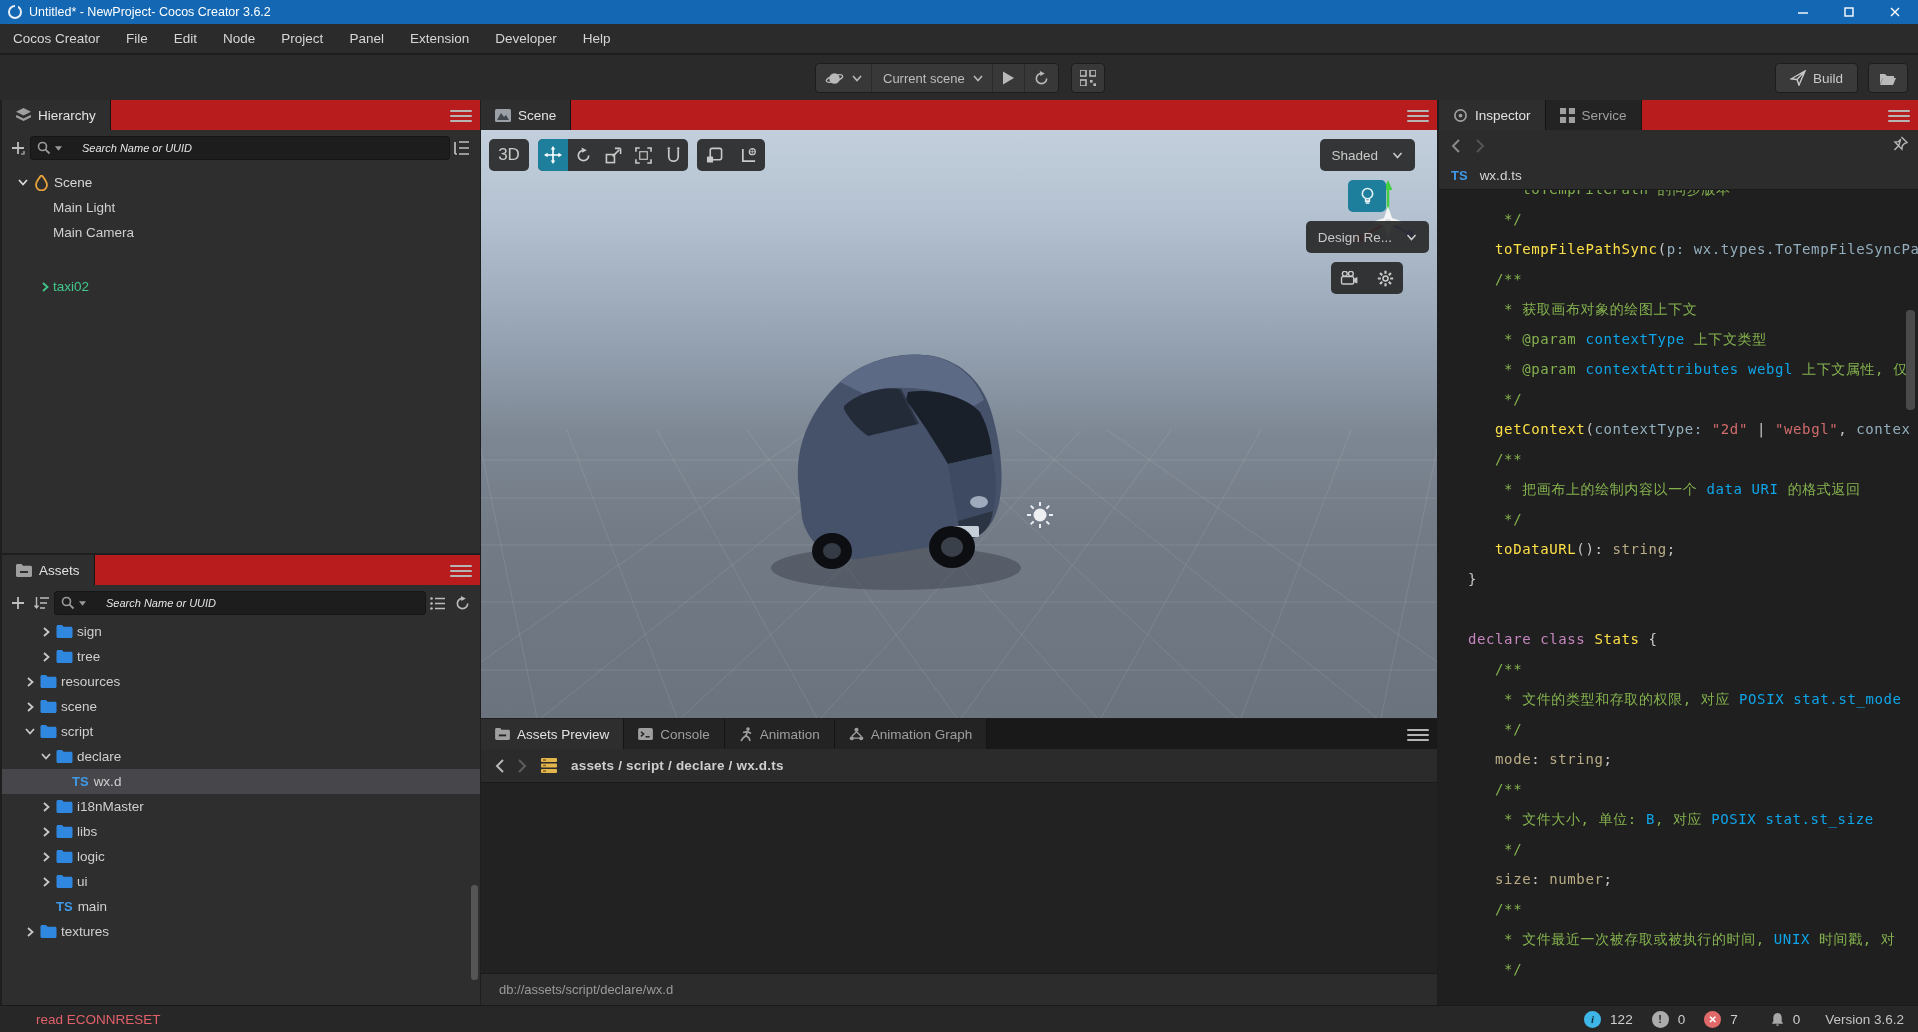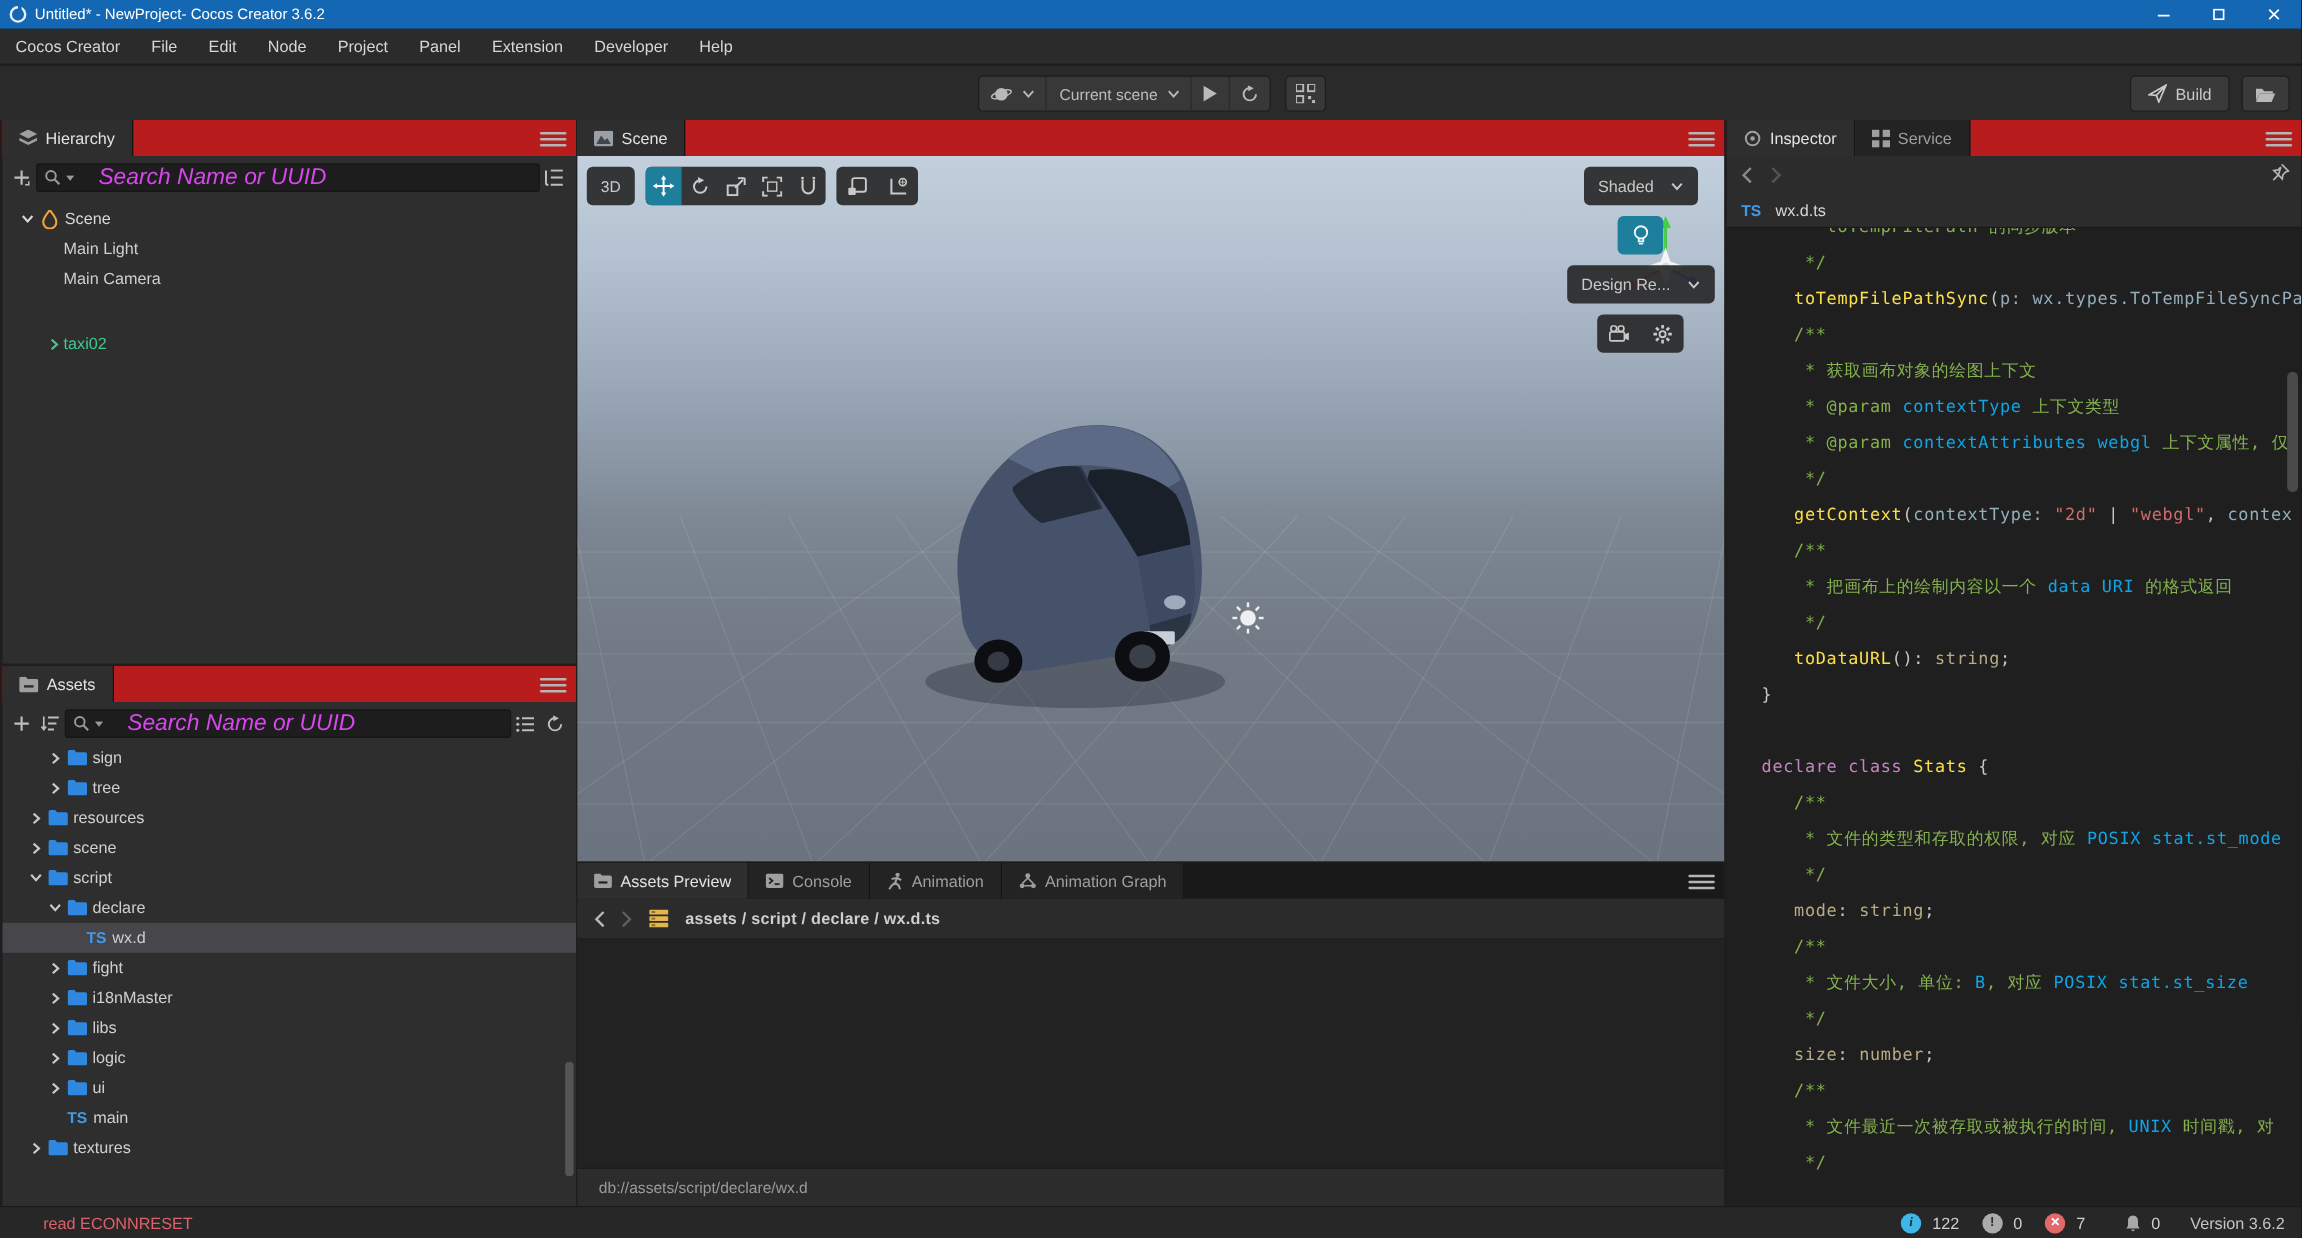--- a/index.html
+++ b/index.html
@@ -45,21 +45,21 @@
   .tabstrip { position:absolute; left:0; top:0; right:0; height:30px; background:#b91c1c; display:flex; }
   .tab { height:30px; display:flex; align-items:center; gap:7px; padding:0 14px;
     color:#9f9f9f; font-size:13.5px; background:#232323; border-right:1px solid #141414; }
   .tab.active { background:#2e2e2e; color:#e2e2e2; }
   .hamburger { position:absolute; right:8px; top:7px; width:22px; height:16px; color:#b5b5b5; }
   .hamburger div { height:2.5px; background:#b5b5b5; margin:2.6px 0; border-radius:1px; }
 
   .searchrow { position:absolute; left:0; right:0; height:32px; display:flex; align-items:center; }
   .searchbox { flex:1; height:24px; background:#1d1d1d; border:1px solid #161616; border-radius:3px;
     display:flex; align-items:center; padding:0 6px; gap:4px; }
-  .placeholder { color:#d946ef; font-style:italic; font-size:19px; }
+  .placeholder { color:#e5e5e5; font-style:italic; font-size:11px; }
 
   .treerow { height:25px; display:flex; align-items:center; font-size:13.5px; color:#cfcfcf; }
   .treerow.selected { background:#47474b; }
   .chev { width:16px; display:flex; justify-content:center; }
   .tree-ico { width:20px; display:flex; justify-content:center; margin-right:3px; }
   .ts-badge { color:#3f9ae8; font-weight:bold; font-size:13px; letter-spacing:0; margin-right:5px; }
 
   
   #hierarchy { left:2px; top:100px; width:478px; height:453px; }
   #hierarchy .searchrow { top:32px; padding:0 6px 0 4px; }
@@ -70,21 +70,21 @@
   .mini-btn { width:24px; display:flex; justify-content:center; color:#bdbdbd; }
   .assets-scroll { position:absolute; right:2px; top:330px; width:7px; height:95px; background:#555; border-radius:3px; }
 
   
   #scene-panel { left:481px; top:100px; width:956px; height:618px; background:#1e1e1e; }
   .viewport { position:absolute; left:0; top:30px; width:956px; height:588px;
     background:linear-gradient(180deg,#c3cfdc 0%,#b4c2d1 14%,#9dabbb 30%,#8995a3 44%,#7d8793 52%,#727b86 68%,#6b737e 100%); }
   .scene-toolbar { position:absolute; left:8px; top:9px; display:flex; align-items:center; gap:9px; }
   .sbtn { height:32px; background:#333a;; background:rgba(40,40,40,.92); border-radius:5px;
     display:flex; align-items:center; justify-content:center; color:#c9c9c9; }
-  .sbtn.single { width:40px; font-size:13px; }
+  .sbtn.single { width:40px; font-size:17px; }
   .tool-group { display:flex; background:rgba(40,40,40,.92); border-radius:5px; overflow:hidden; }
   .tool { width:30px; height:32px; display:flex; align-items:center; justify-content:center; }
   .tool.selected { background:#1d7f9c; }
   .scene-right { position:absolute; right:8px; top:9px; display:flex; align-items:center; gap:9px;flex-direction:column; }
   .sdrop { height:32px; background:rgba(40,40,40,.92); border-radius:5px; display:flex;
     align-items:center; gap:14px; padding:0 12px; color:#c9c9c9; font-size:13.5px; }
   .bulb-btn { width:38px; height:32px; background:#1d7f9c; border-radius:5px; display:flex; align-items:center; justify-content:center; }
 
   
   #bottom-panel { left:481px; top:719px; width:956px; height:286px; background:#222; }
@@ -423,33 +423,20 @@
             <svg width="17" height="13" viewBox="0 0 16 13">
               <path d="M0,1.5 C0,0.7 0.7,0 1.5,0 L5.5,0 L7,1.8 L14.5,1.8 C15.3,1.8 16,2.5 16,3.3 L16,11.5 C16,12.3 15.3,13 14.5,13 L1.5,13 C0.7,13 0,12.3 0,11.5 Z" fill="#2f87e0"></path>
             </svg>
           </span>
           <span>declare</span>
         </div>
         <div class="treerow selected" style="padding-left:52px">
            <span class="chev" style="width:18px"></span>
           <span class="ts-badge">TS</span>
           <span>wx.d</span>
-        </div>
-        <div class="treerow " style="padding-left:36px">
-           <span class="chev">
-            <svg width="7" height="10" viewBox="0 0 7 10">
-              <polyline points="1,1 5.5,5 1,9" fill="none" stroke="#c9c9c9" stroke-width="1.8"></polyline>
-            </svg>
-          </span>
-          <span class="tree-ico">
-            <svg width="17" height="13" viewBox="0 0 16 13">
-              <path d="M0,1.5 C0,0.7 0.7,0 1.5,0 L5.5,0 L7,1.8 L14.5,1.8 C15.3,1.8 16,2.5 16,3.3 L16,11.5 C16,12.3 15.3,13 14.5,13 L1.5,13 C0.7,13 0,12.3 0,11.5 Z" fill="#2f87e0"></path>
-            </svg>
-          </span>
-          <span>fight</span>
         </div>
         <div class="treerow " style="padding-left:36px">
            <span class="chev">
             <svg width="7" height="10" viewBox="0 0 7 10">
               <polyline points="1,1 5.5,5 1,9" fill="none" stroke="#c9c9c9" stroke-width="1.8"></polyline>
             </svg>
           </span>
           <span class="tree-ico">
             <svg width="17" height="13" viewBox="0 0 16 13">
               <path d="M0,1.5 C0,0.7 0.7,0 1.5,0 L5.5,0 L7,1.8 L14.5,1.8 C15.3,1.8 16,2.5 16,3.3 L16,11.5 C16,12.3 15.3,13 14.5,13 L1.5,13 C0.7,13 0,12.3 0,11.5 Z" fill="#2f87e0"></path>

